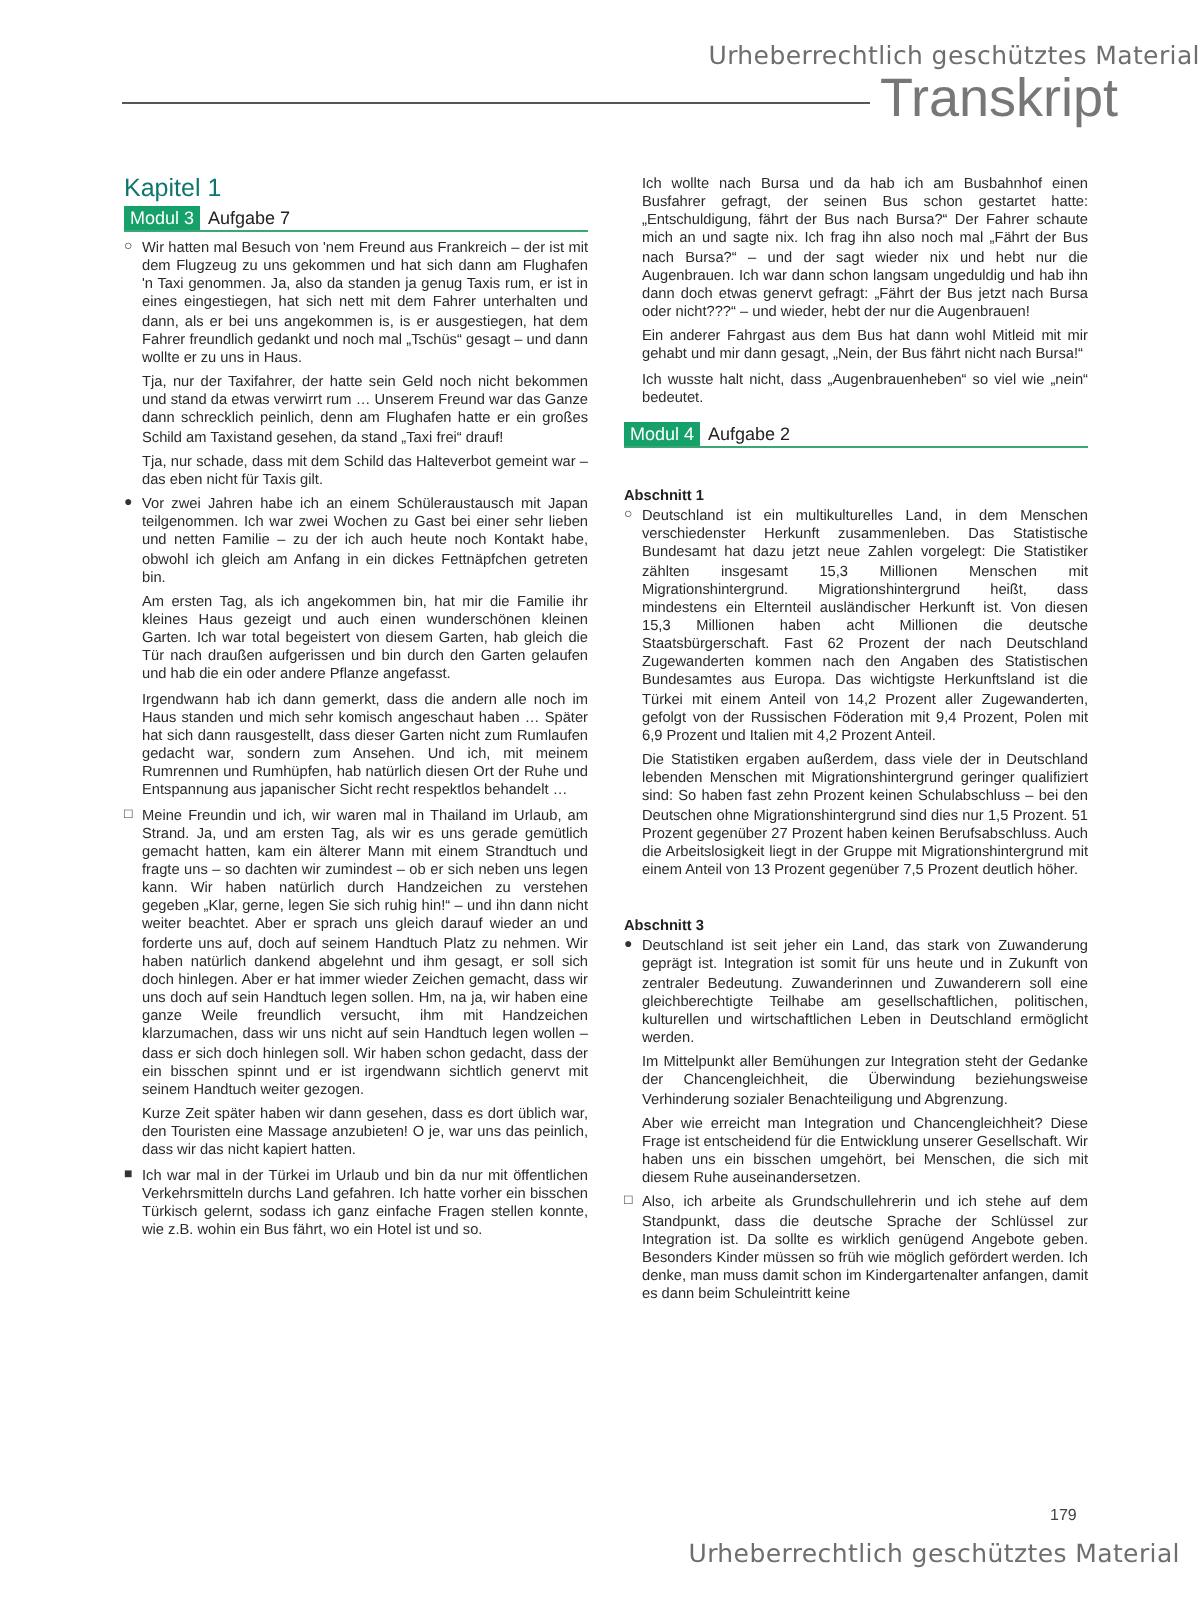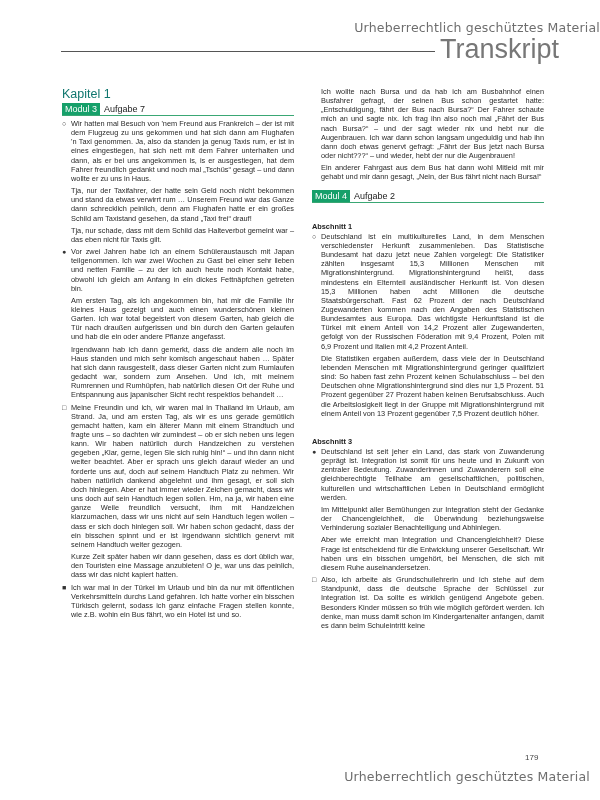--- a/index.html
+++ b/index.html
@@ -57,39 +57,40 @@
   <div class="item">
     <span class="marker">■</span>
     <p class="para">Ich war mal in der Türkei im Urlaub und bin da nur mit öffent­lichen Verkehrsmitteln durchs Land gefahren. Ich hatte vor­her ein bisschen Türkisch gelernt, sodass ich ganz einfache Fragen stellen konnte, wie z.B. wohin ein Bus fährt, wo ein Hotel ist und so.</p>
   </div>
 </div>
 
 <div class="col col-right">
   <div class="indent">
     <p class="para">Ich wollte nach Bursa und da hab ich am Busbahnhof einen Busfahrer gefragt, der seinen Bus schon gestartet hatte: „Entschuldigung, fährt der Bus nach Bursa?“ Der Fahrer schaute mich an und sagte nix. Ich frag ihn also noch mal „Fährt der Bus nach Bursa?“ – und der sagt wieder nix und hebt nur die Augenbrauen. Ich war dann schon langsam un­geduldig und hab ihn dann doch etwas genervt gefragt: „Fährt der Bus jetzt nach Bursa oder nicht???“ – und wieder, hebt der nur die Augenbrauen!</p>
     <p class="para">Ein anderer Fahrgast aus dem Bus hat dann wohl Mitleid mit mir gehabt und mir dann gesagt, „Nein, der Bus fährt nicht nach Bursa!“</p>
+    <p class="para">Ich wusste halt nicht, dass „Augenbrauenheben“ so viel wie „nein“ bedeutet.</p>
   </div>
 
   <div class="modbar" style="margin-top:8px;">
     <span class="modbadge">Modul 4</span>
     <span class="modtask">Aufgabe 2</span>
   </div>
 
   <div class="section">Abschnitt 1</div>
   <div class="item">
     <span class="marker">○</span>
     <p class="para">Deutschland ist ein multikulturelles Land, in dem Menschen verschiedenster Herkunft zusammenleben. Das Statistische Bundesamt hat dazu jetzt neue Zahlen vorgelegt: Die Statistiker zählten insgesamt 15,3 Millionen Menschen mit Migrationshintergrund. Migrationshintergrund heißt, dass mindestens ein Elternteil ausländischer Herkunft ist. Von diesen 15,3 Millionen haben acht Millionen die deutsche Staatsbürgerschaft. Fast 62 Prozent der nach Deutschland Zugewanderten kommen nach den Angaben des Statisti­schen Bundesamtes aus Europa. Das wichtigste Herkunftsland ist die Türkei mit einem Anteil von 14,2 Prozent aller Zuge­wanderten, gefolgt von der Russischen Föderation mit 9,4 Prozent, Polen mit 6,9 Prozent und Italien mit 4,2 Prozent Anteil.</p>
     <p class="para">Die Statistiken ergaben außerdem, dass viele der in Deutschland lebenden Menschen mit Migrationshintergrund geringer qualifiziert sind: So haben fast zehn Prozent keinen Schulabschluss – bei den Deutschen ohne Migrationshinter­grund sind dies nur 1,5 Prozent. 51 Prozent gegenüber 27 Prozent haben keinen Berufsabschluss. Auch die Arbeits­losigkeit liegt in der Gruppe mit Migrationshintergrund mit einem Anteil von 13 Prozent gegenüber 7,5 Prozent deutlich höher.</p>
   </div>
 
   <div class="section">Abschnitt 3</div>
   <div class="item">
     <span class="marker">●</span>
     <p class="para">Deutschland ist seit jeher ein Land, das stark von Zuwan­derung geprägt ist. Integration ist somit für uns heute und in Zukunft von zentraler Bedeutung. Zuwanderinnen und Zu­wanderern soll eine gleichberechtigte Teilhabe am gesell­schaftlichen, politischen, kulturellen und wirtschaftlichen Le­ben in Deutschland ermöglicht werden.</p>
-    <p class="para">Im Mittelpunkt aller Bemühungen zur Integration steht der Gedanke der Chancengleichheit, die Überwindung bezie­hungsweise Verhinderung sozialer Benachteiligung und Ab­hinlegen.</p>
+    <p class="para">Im Mittelpunkt aller Bemühungen zur Integration steht der Gedanke der Chancengleichheit, die Überwindung bezie­hungsweise Verhinderung sozialer Benachteiligung und Ab­grenzung.</p>
     <p class="para">Aber wie erreicht man Integration und Chancengleichheit? Diese Frage ist entscheidend für die Entwicklung unserer Gesellschaft. Wir haben uns ein bisschen umgehört, bei Men­schen, die sich mit diesem Ruhe auseinandersetzen.</p>
   </div>
   <div class="item">
     <span class="marker">□</span>
     <p class="para">Also, ich arbeite als Grundschullehrerin und ich stehe auf dem Standpunkt, dass die deutsche Sprache der Schlüssel zur Integration ist. Da sollte es wirklich genügend Angebote geben. Besonders Kinder müssen so früh wie möglich geför­dert werden. Ich denke, man muss damit schon im Kinder­gartenalter anfangen, damit es dann beim Schuleintritt keine</p>
   </div>
 </div>
 
 <div class="pagenum">179</div>
 <div class="watermark wm-bottom">Urheberrechtlich geschütztes Material</div>

